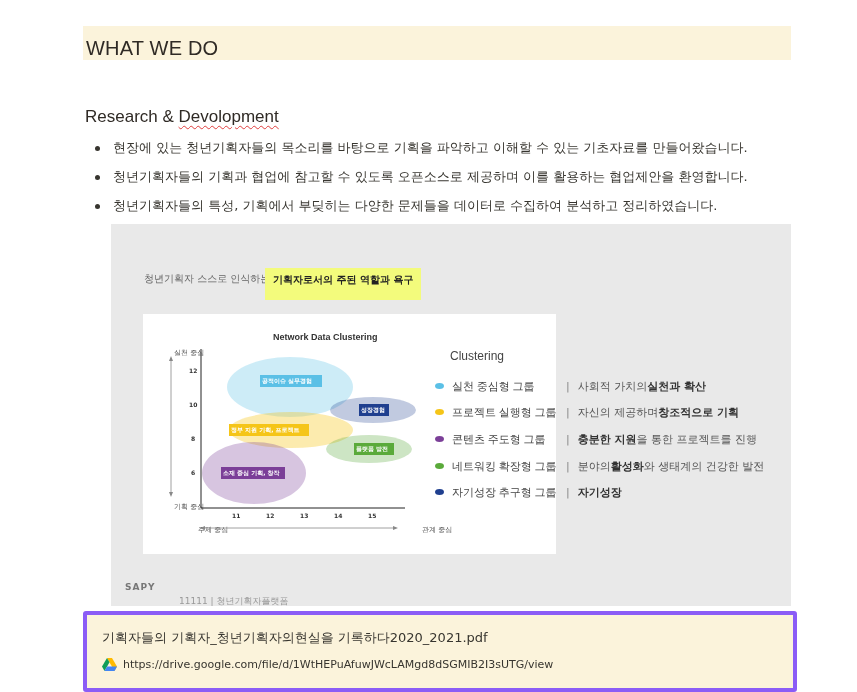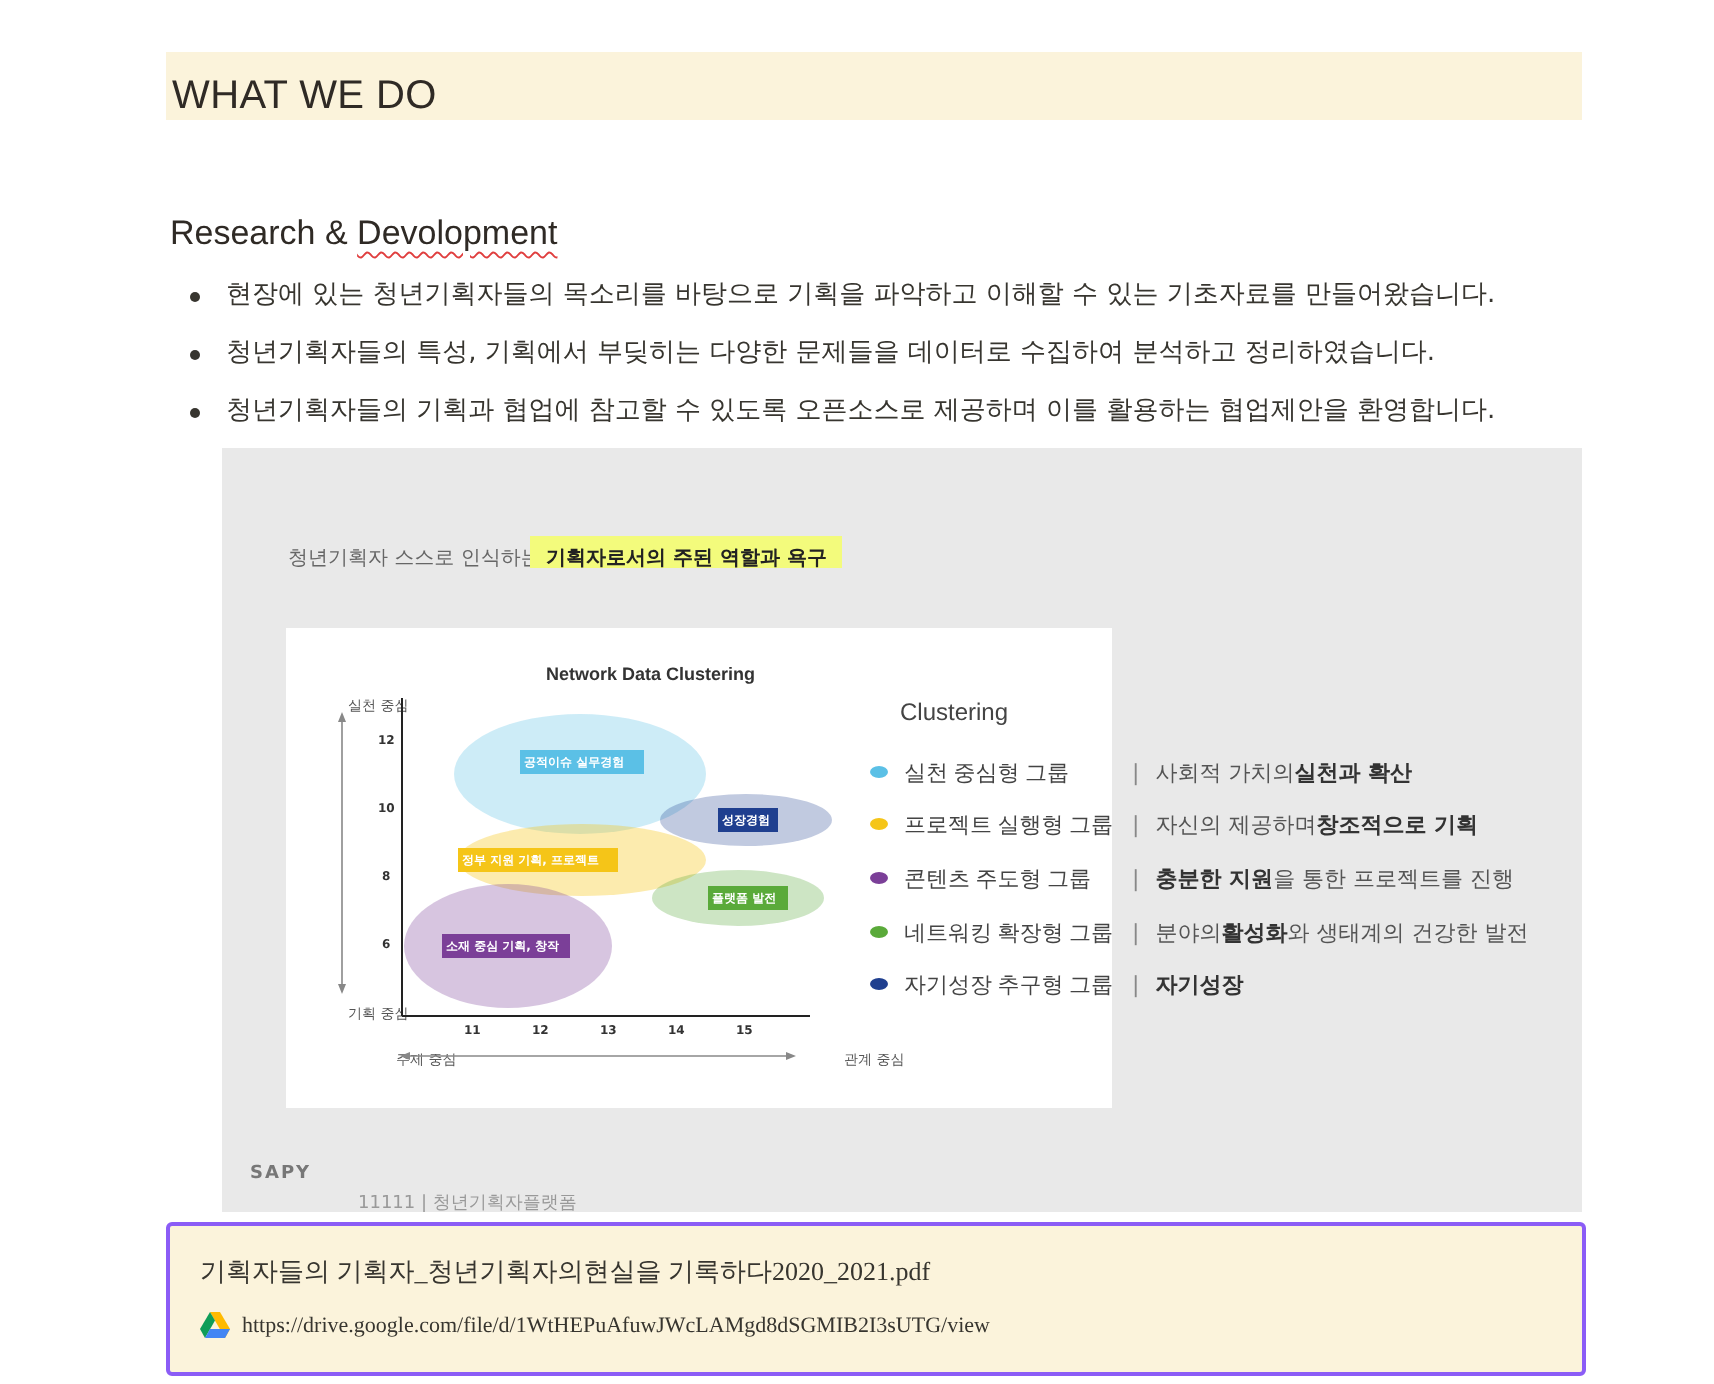--- a/index.html
+++ b/index.html
@@ -8,55 +8,55 @@
   .heading1 { position:absolute; left:83px; top:26px; width:708px; height:34px;
               background:#fbf3db; display:flex; align-items:flex-end; }
   .heading1 span { font-family:"Liberation Sans", sans-serif; font-size:20px; padding-left:3px; color:#2f2a25; letter-spacing:0.2px; }
   .heading3 { position:absolute; left:85px; top:107px; font-family:"Liberation Sans", sans-serif; font-size:17px; color:#2f2a25; }
   .heading3 .misspell { text-decoration: underline wavy #e03e3e; text-decoration-thickness:1px; text-underline-offset:3px; }
   ul.bullets { position:absolute; left:93px; top:136px; margin:0; padding:0; list-style:none; width:700px; }
   ul.bullets li { position:relative; height:29px; line-height:24px; font-size:13px; padding-left:20px; white-space:nowrap; color:#37352f; }
   ul.bullets li::before { content:""; position:absolute; left:2px; top:10px; width:5px; height:5px; border-radius:50%; background:#37352f; }
   .figure { position:absolute; left:111px; top:224px; width:680px; height:382px; background:#e9e9e9; overflow:hidden; }
   .fig-lead { position:absolute; left:33px; top:48px; font-size:10px; color:#666; }
-  .fig-highlight { position:absolute; left:154px; top:44px; height:16px; padding:0 8px; background:#f3fb7c; font-size:10px; font-weight:bold; color:#222; line-height:24px; }
+  .fig-highlight { position:absolute; left:154px; top:44px; height:32px; padding:0 8px; background:#f3fb7c; font-size:10px; font-weight:bold; color:#222; line-height:24px; }
   .chart-card { position:absolute; left:32px; top:90px; width:413px; height:240px; background:#ffffff; }
   .chart-title { position:absolute; left:130px; top:18px; font-size:9px; font-weight:bold; color:#333; font-family:"Liberation Sans", sans-serif; }
   .yl { position:absolute; font-size:7px; color:#555;margin-left:21px; }
   .tick { position:absolute; font-size:6px; color:#333; font-weight:bold; }
   .legend-title { position:absolute; left:339px; top:125px; font-size:12px; color:#444; font-family:"Liberation Sans", sans-serif; }
   .legend-row { position:absolute; left:324px; height:18px; font-size:11px; color:#444; display:flex; align-items:center;font-family:Liberation Serif, serif; }
   .legend-dot { width:9px; height:6px; border-radius:50%; margin-right:8px; transform:rotate(-20px); }
   .desc-row { position:absolute; left:455px; height:18px; font-size:11px; color:#555; display:flex; align-items:center; white-space:nowrap; }
   .desc-row .bar { color:#888; margin-right:8px; }
   .desc-row b { color:#333; }
   .fig-footer-left { position:absolute; left:14px; top:358px; font-size:9px; font-weight:bold; color:#777; letter-spacing:1px; }
   .fig-footer-mid { position:absolute; left:68px; top:371px; font-size:9px; color:#999; }
   .fig-footer-right { position:absolute; right:14px; top:359px; font-size:7px; color:#888; }
   .fig-footer-right b { font-size:9px; color:#555; margin-left:6px; }
-  .bookmark { position:absolute; left:83px; top:611px; width:706px; height:73px; background:#fbf3db; border:2px solid #8b5cf6; border-radius:3px;font-family:Liberation Serif, serif; }
+  .bookmark { position:absolute; left:83px; top:611px; width:706px; height:73px; background:#fbf3db; border:4px solid #8b5cf6; border-radius:3px; }
   .bm-title { position:absolute; left:15px; top:14px; font-size:13px; color:#37352f; }
   .bm-link { position:absolute; left:15px; top:43px; display:flex; align-items:center; font-size:11px; color:#37352f; }
   .bm-link svg { margin-right:6px; }
 </style>
 </head>
 <body>
 
 <div class="heading1">
   <span>WHAT WE DO</span>
 </div>
 
 <div class="heading3">
   <span>Research &amp; </span><span class="misspell">Devolopment</span>
 </div>
 
 <ul class="bullets">
   <li>현장에 있는 청년기획자들의 목소리를 바탕으로 기획을 파악하고 이해할 수 있는 기초자료를 만들어왔습니다.</li>
+  <li>청년기획자들의 기획과 협업에 참고할 수 있도록 오픈소스로 제공하며 이를 활용하는 협업제안을 환영합니다.</li>
   <li>청년기획자들의 특성, 기획에서 부딪히는 다양한 문제들을 데이터로 수집하여 분석하고 정리하였습니다.</li>
-  <li>청년기획자들의 기획과 협업에 참고할 수 있도록 오픈소스로 제공하며 이를 활용하는 협업제안을 환영합니다.</li>
 </ul>
 
 <div class="figure">
   <div class="fig-lead">청년기획자 스스로 인식하는</div>
   <div class="fig-highlight">기획자로서의 주된 역할과 욕구</div>
 
   <div class="chart-card">
     <div class="chart-title">Network Data Clustering</div>
     <div class="yl" style="left:10px;top:34px;">실천 중심</div>
     <div class="yl" style="left:10px;top:188px;">기획 중심</div>

